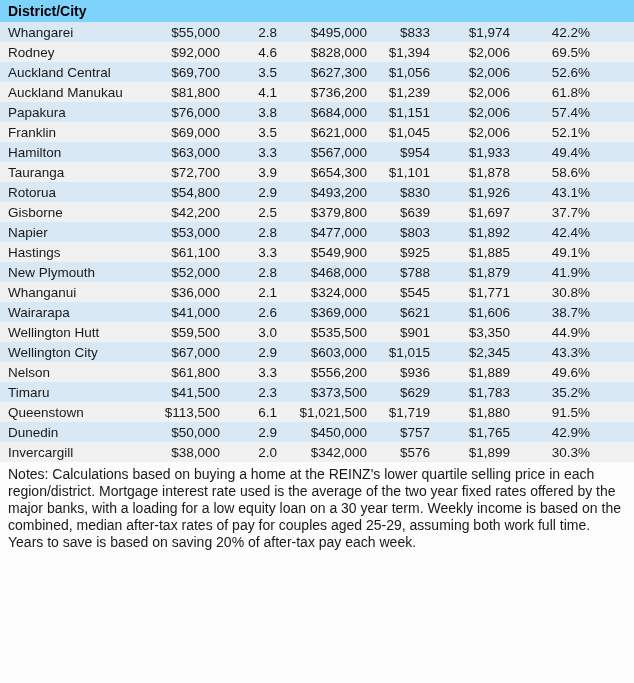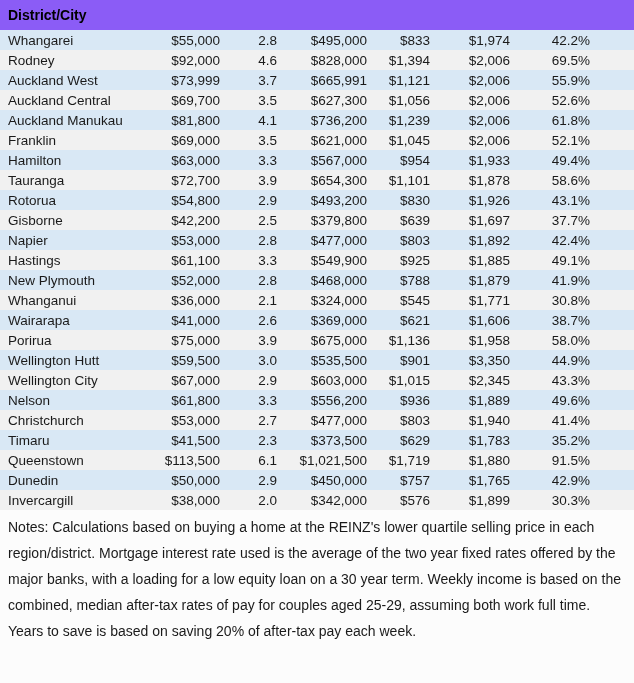--- a/index.html
+++ b/index.html
@@ -22,22 +22,22 @@
   }
   col.c0 { width: 150px; }
   col.c1 { width: 70px; }
   col.c2 { width: 57px; }
   col.c3 { width: 90px; }
   col.c4 { width: 63px; }
   col.c5 { width: 80px; }
   col.c6 { width: 80px; }
   col.c7 { width: 44px; }
   thead tr {
-    height: 30px;
-    background: #8b5cf6;
+    height: 22px;
+    background: #7dd3fc;
   }
   th.hdr {
     text-align: left;
     padding: 0 0 0 8px;
     font-size: 14px;
     font-weight: bold;
     color: #000000;
     white-space: nowrap;
   }
   tbody tr { height: 20px; }
@@ -53,21 +53,21 @@
   td.c0 { text-align: left; padding-left: 8px; }
   td.c1, td.c2, td.c3, td.c4, td.c5, td.c6 { text-align: right; }
   td.c7 {  }
   .notes {
     box-sizing: border-box;
     width: 634px;
     height: 101px;
     background: #fcfcfc;
     padding: 4px 9px 0 8px;
     font-size: 14px;
-    line-height: 26px;
+    line-height: 17px;
     color: #1a1a1a;
   }
 </style>
 </head>
 <body>
 
 <div class="sheet">
 
   <table class="data-table">
     <colgroup>
@@ -107,47 +107,47 @@
           <td class="c0">Rodney</td>
           <td class="c1">$92,000</td>
           <td class="c2">4.6</td>
           <td class="c3">$828,000</td>
           <td class="c4">$1,394</td>
           <td class="c5">$2,006</td>
           <td class="c6">69.5%</td>
           <td class="c7"></td>
         </tr>
         <tr>
-          <td class="c0">Auckland West</td>
-          <td class="c1">$73,999</td>
-          <td class="c2">3.7</td>
-          <td class="c3">$665,991</td>
-          <td class="c4">$1,121</td>
-          <td class="c5">$2,006</td>
-          <td class="c6">55.9%</td>
-          <td class="c7"></td>
-        </tr>
-        <tr>
           <td class="c0">Auckland Central</td>
           <td class="c1">$69,700</td>
           <td class="c2">3.5</td>
           <td class="c3">$627,300</td>
           <td class="c4">$1,056</td>
           <td class="c5">$2,006</td>
           <td class="c6">52.6%</td>
           <td class="c7"></td>
         </tr>
         <tr>
           <td class="c0">Auckland Manukau</td>
           <td class="c1">$81,800</td>
           <td class="c2">4.1</td>
           <td class="c3">$736,200</td>
           <td class="c4">$1,239</td>
           <td class="c5">$2,006</td>
           <td class="c6">61.8%</td>
+          <td class="c7"></td>
+        </tr>
+        <tr>
+          <td class="c0">Papakura</td>
+          <td class="c1">$76,000</td>
+          <td class="c2">3.8</td>
+          <td class="c3">$684,000</td>
+          <td class="c4">$1,151</td>
+          <td class="c5">$2,006</td>
+          <td class="c6">57.4%</td>
           <td class="c7"></td>
         </tr>
         <tr>
           <td class="c0">Franklin</td>
           <td class="c1">$69,000</td>
           <td class="c2">3.5</td>
           <td class="c3">$621,000</td>
           <td class="c4">$1,045</td>
           <td class="c5">$2,006</td>
           <td class="c6">52.1%</td>
@@ -237,30 +237,20 @@
           <td class="c0">Wairarapa</td>
           <td class="c1">$41,000</td>
           <td class="c2">2.6</td>
           <td class="c3">$369,000</td>
           <td class="c4">$621</td>
           <td class="c5">$1,606</td>
           <td class="c6">38.7%</td>
           <td class="c7"></td>
         </tr>
         <tr>
-          <td class="c0">Porirua</td>
-          <td class="c1">$75,000</td>
-          <td class="c2">3.9</td>
-          <td class="c3">$675,000</td>
-          <td class="c4">$1,136</td>
-          <td class="c5">$1,958</td>
-          <td class="c6">58.0%</td>
-          <td class="c7"></td>
-        </tr>
-        <tr>
           <td class="c0">Wellington Hutt</td>
           <td class="c1">$59,500</td>
           <td class="c2">3.0</td>
           <td class="c3">$535,500</td>
           <td class="c4">$901</td>
           <td class="c5">$3,350</td>
           <td class="c6">44.9%</td>
           <td class="c7"></td>
         </tr>
         <tr>
@@ -277,30 +267,20 @@
           <td class="c0">Nelson</td>
           <td class="c1">$61,800</td>
           <td class="c2">3.3</td>
           <td class="c3">$556,200</td>
           <td class="c4">$936</td>
           <td class="c5">$1,889</td>
           <td class="c6">49.6%</td>
           <td class="c7"></td>
         </tr>
         <tr>
-          <td class="c0">Christchurch</td>
-          <td class="c1">$53,000</td>
-          <td class="c2">2.7</td>
-          <td class="c3">$477,000</td>
-          <td class="c4">$803</td>
-          <td class="c5">$1,940</td>
-          <td class="c6">41.4%</td>
-          <td class="c7"></td>
-        </tr>
-        <tr>
           <td class="c0">Timaru</td>
           <td class="c1">$41,500</td>
           <td class="c2">2.3</td>
           <td class="c3">$373,500</td>
           <td class="c4">$629</td>
           <td class="c5">$1,783</td>
           <td class="c6">35.2%</td>
           <td class="c7"></td>
         </tr>
         <tr>

